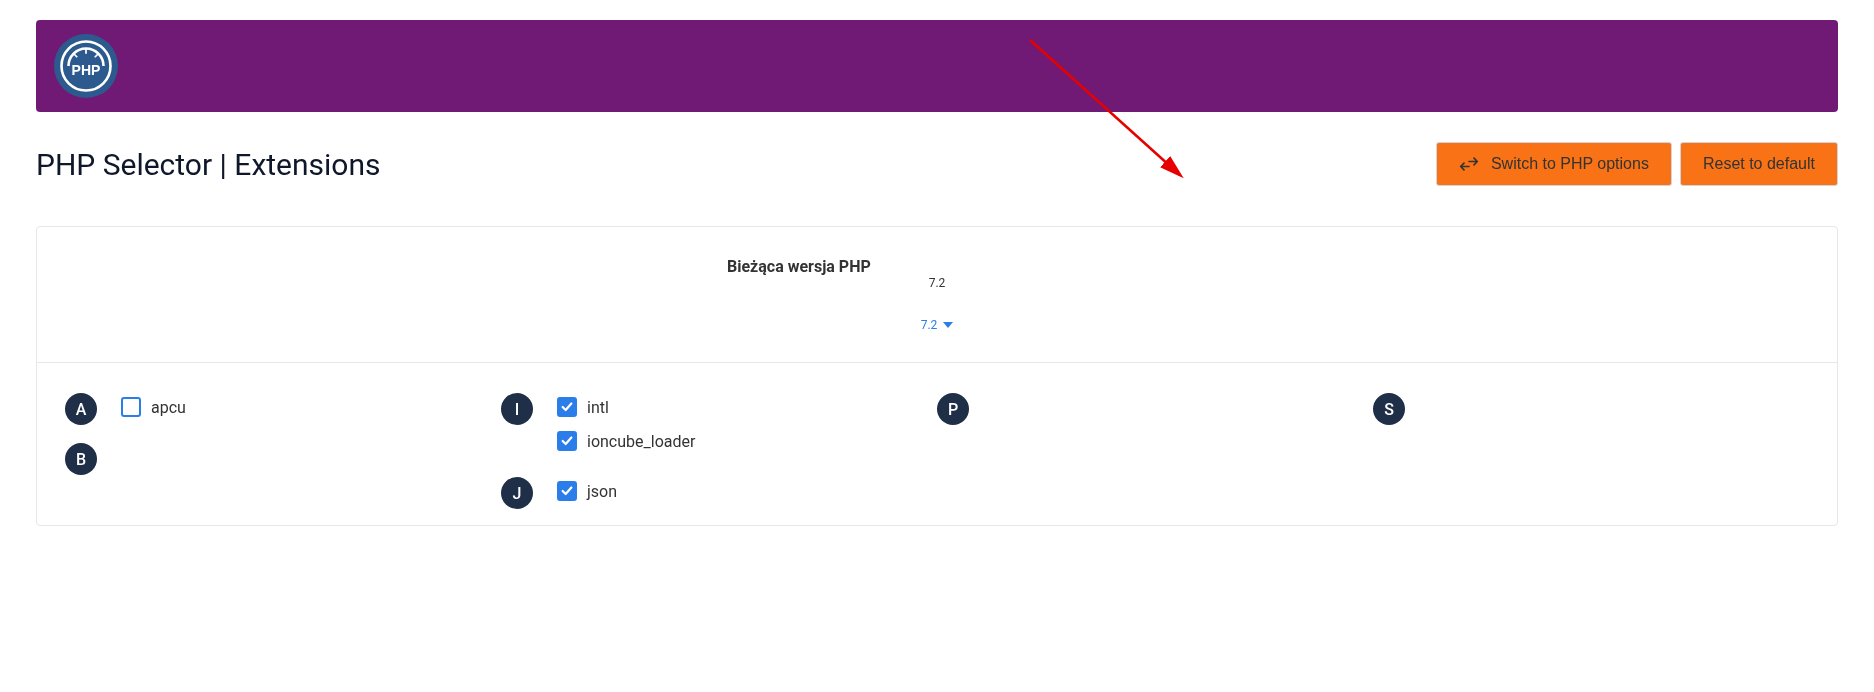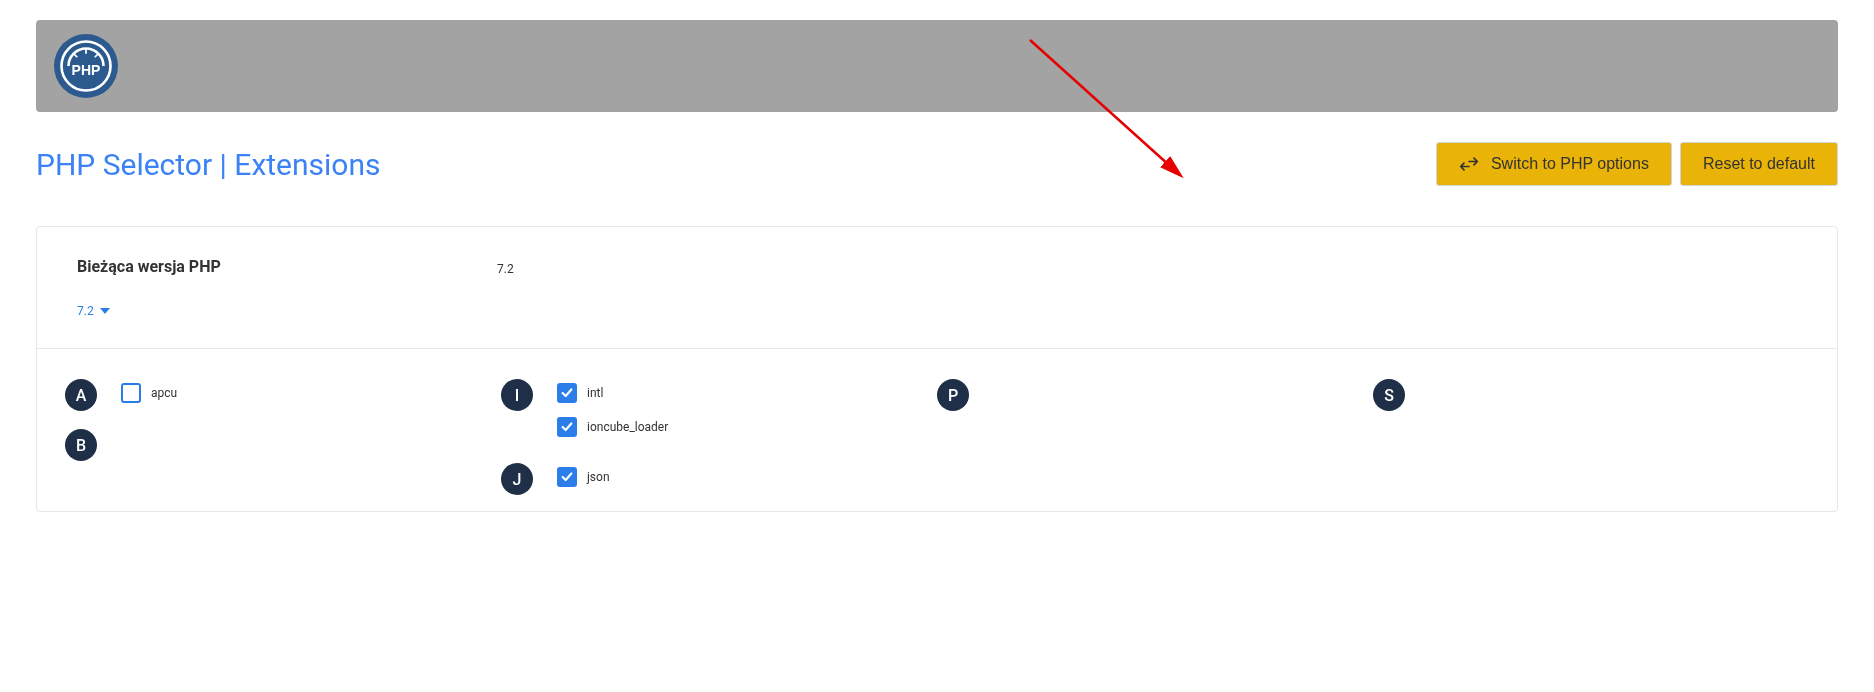--- a/index.html
+++ b/index.html
@@ -10,21 +10,21 @@
     body {
       font-family: -apple-system, BlinkMacSystemFont, "Segoe UI", Roboto, "Helvetica Neue", Arial, sans-serif;
       background: #fff;
       color: #333;
       font-size: 15px;
     }
     .container {
       padding: 20px 36px;
     }
     .top-banner {
-      background: #a3a3a3;
+      background: #701a75;
       border-radius: 4px;
       padding: 14px 18px;
       margin-bottom: 30px;
       display: flex;
       align-items: center;
     }
     .php-logo {
       width: 64px;
       height: 64px;
       border-radius: 50%;
@@ -40,28 +40,28 @@
     }
     .title-row {
       display: flex;
       align-items: center;
       justify-content: space-between;
       margin-bottom: 40px;
     }
     .page-title {
       font-size: 30px;
       font-weight: 400;
-      color: #3b82f6;
+      color: #0f172a;
     }
     .title-buttons {
       display: flex;
       gap: 8px;
     }
     .btn {
-      background: #eab308;
+      background: #f97316;
       border: 1px solid #d0d5dd;
       border-radius: 3px;
       padding: 12px 22px;
       font-size: 16px;
       color: #333;
       cursor: pointer;
       display: flex;
       align-items: center;
       gap: 12px;
     }
@@ -77,22 +77,23 @@
       border: 1px solid #e4e7ec;
       border-radius: 4px;
       padding: 0;
     }
     .panel-top {
       padding: 30px 40px 30px 40px;
       border-bottom: 1px solid #e4e7ec;
     }
     .info-row {
       display: flex;
-      align-items: flex-end;
+      align-items: center;
       margin-bottom: 28px;
+      flex-direction: column;
     }
     .info-row:last-child {
       margin-bottom: 0;
     }
     .info-label {
       width: 420px;
       font-weight: 700;
       font-size: 16px;
       color: #333;
     }
@@ -169,21 +170,21 @@
       flex-shrink: 0;
     }
     .checkbox.checked {
       background: #2b7de9;
     }
     .checkbox.checked svg {
       width: 14px;
       height: 14px;
     }
     .ext-label {
-      font-size: 12px;
+      font-size: 16px;
       color: #333;
     }
     .arrow-annotation {
       position: absolute;
       pointer-events: none;
     }
   </style>
 </head>
 <body>
 

